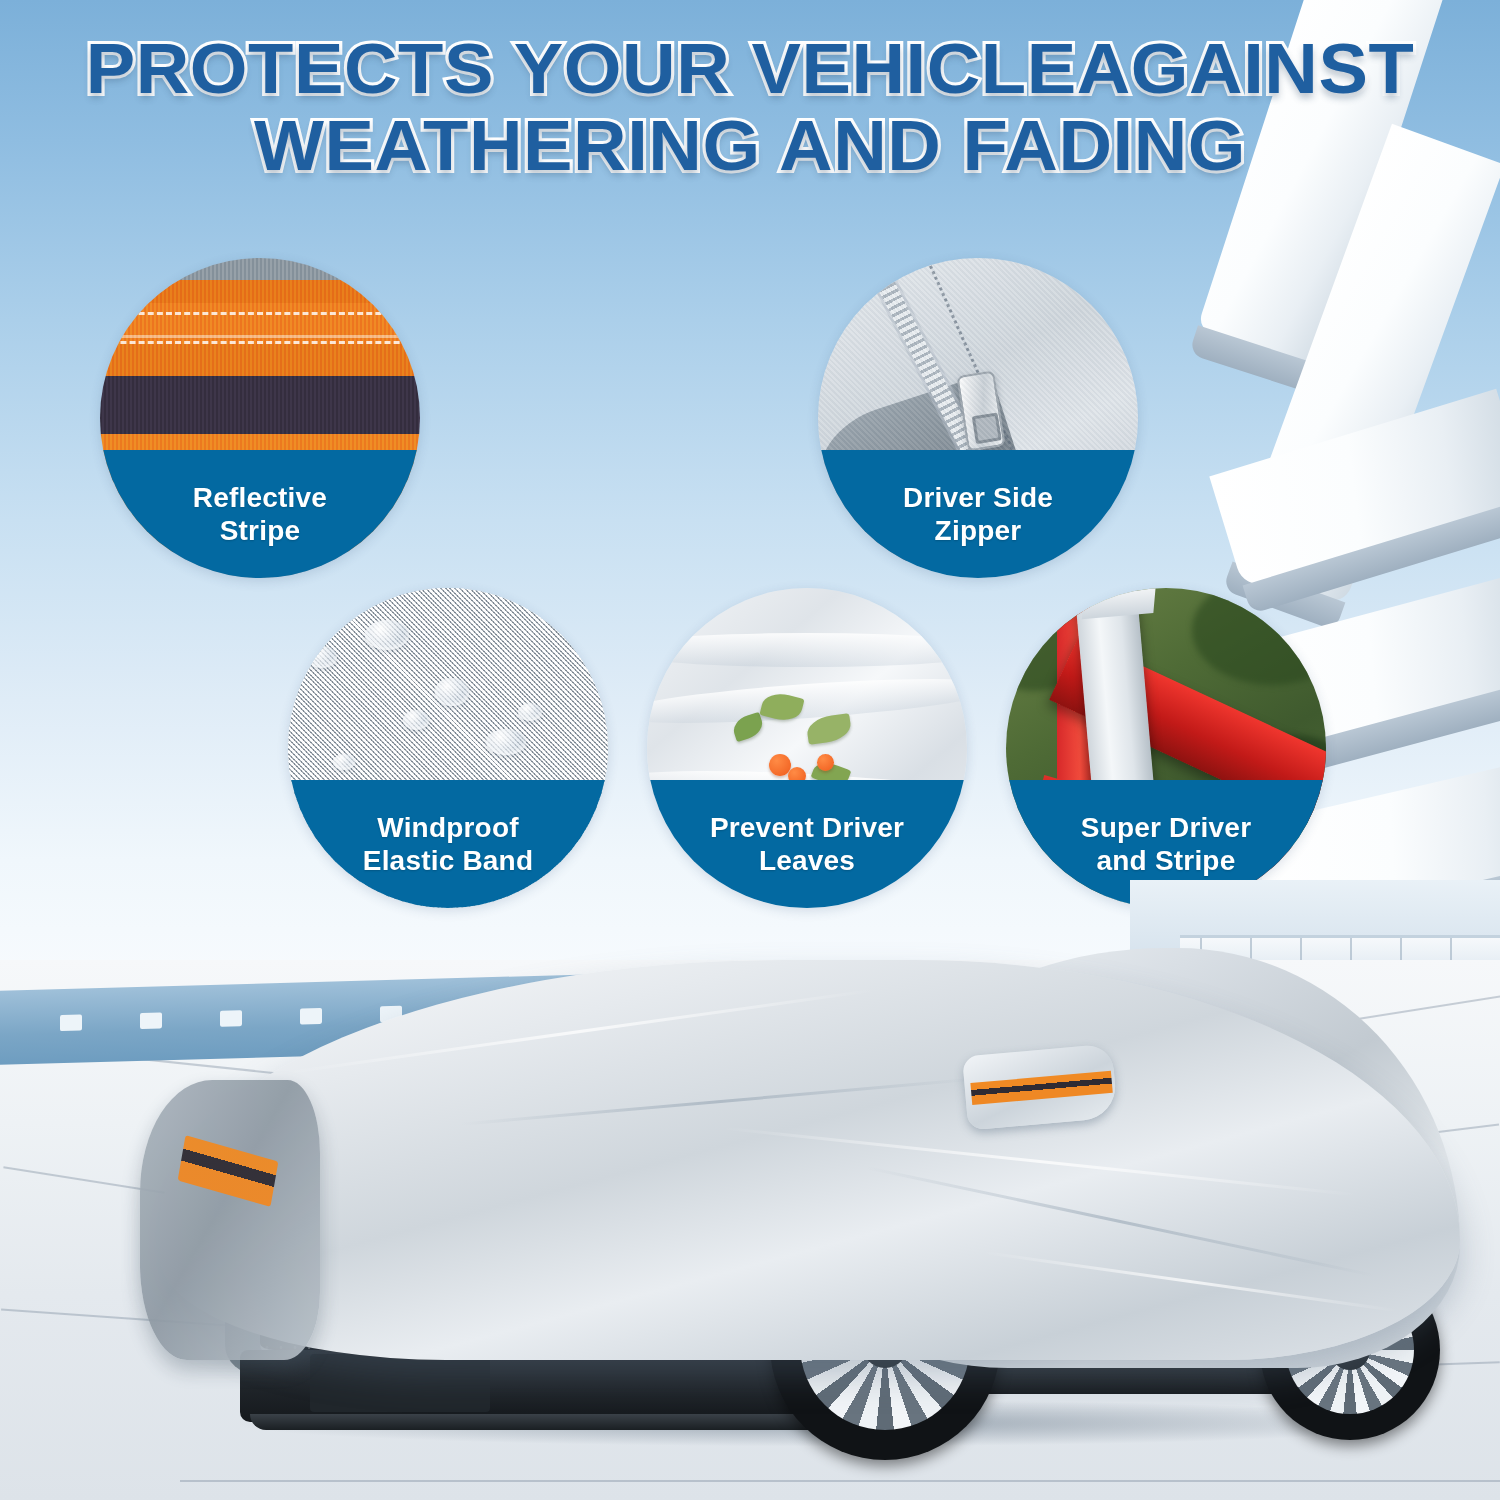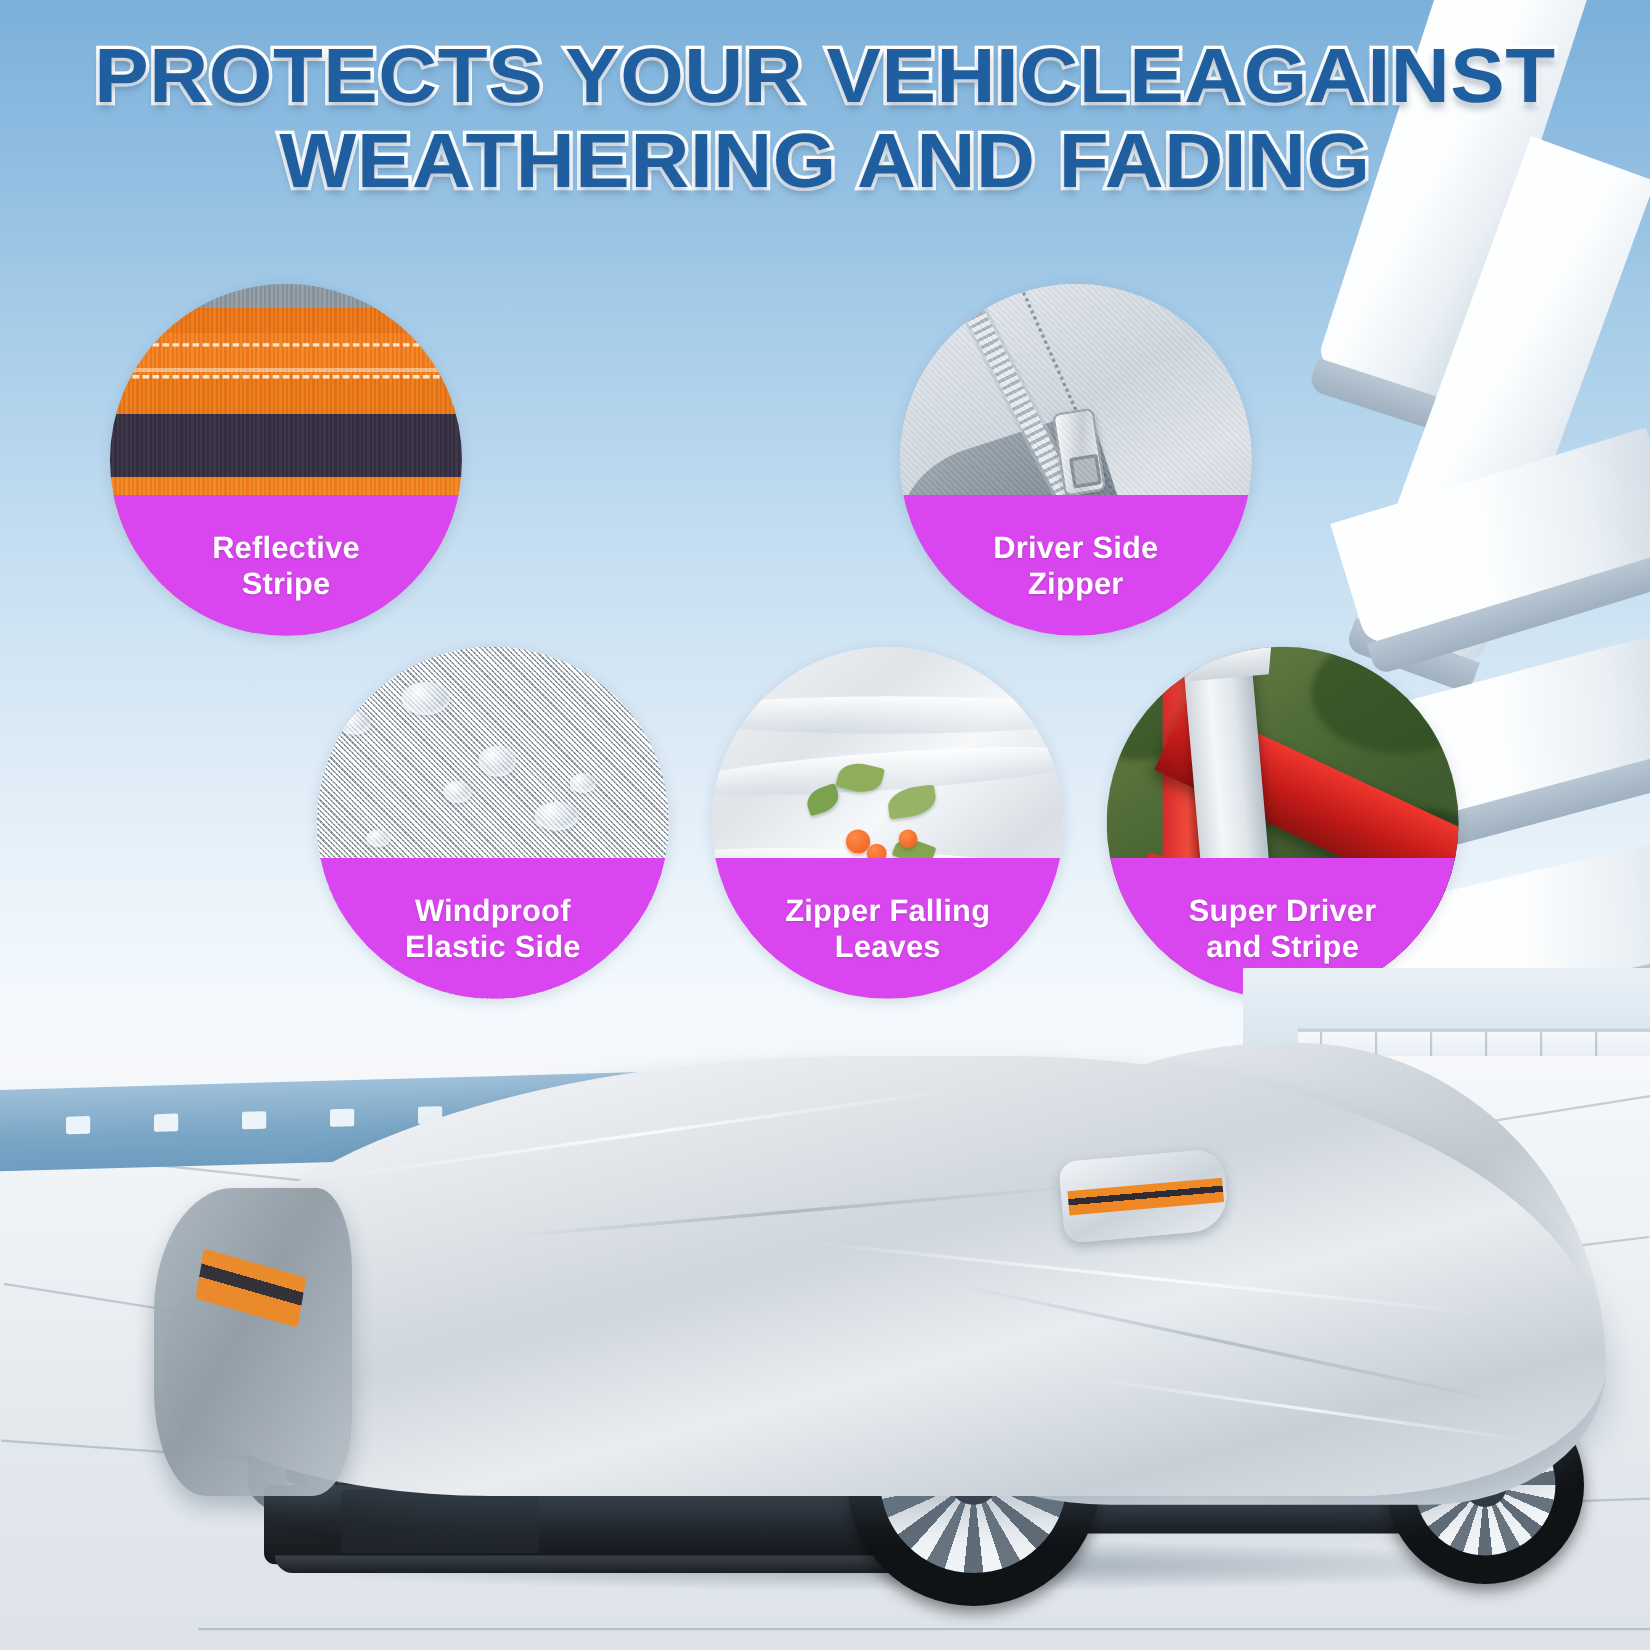--- a/index.html
+++ b/index.html
@@ -41,21 +41,21 @@
 
   
   .features{position:absolute;left:0;top:0;width:1500px;height:950px;}
   .circle{
     position:absolute;width:320px;height:320px;border-radius:50%;
     overflow:hidden;box-shadow:0 3px 12px rgba(40,70,110,.16);
   }
   .cimg{position:absolute;inset:0;}
   .banner{
     position:absolute;left:0;right:0;bottom:0;height:128px;
-    background:#d946ef;
+    background:#0369a1;
     display:flex;align-items:center;justify-content:center;text-align:center;
     color:#fff;font-size:28px;font-weight:bold;line-height:1.18;
     letter-spacing:.2px;padding:0 18px;box-sizing:border-box;
     text-shadow:0 1px 2px rgba(0,0,0,.18);
   }
 
   
   .fab-reflect{
     background:
       linear-gradient(180deg,transparent 0 24%, rgba(255,255,255,.45) 24% 25%, transparent 25% 100%),
@@ -344,41 +344,41 @@
         <div class="drop" style="left:6%;top:18%;width:30px;height:22px"></div>
         <div class="drop" style="left:46%;top:28%;width:34px;height:28px"></div>
         <div class="drop" style="left:36%;top:38%;width:26px;height:20px"></div>
         <div class="drop" style="left:62%;top:44%;width:40px;height:26px"></div>
         <div class="drop" style="left:72%;top:36%;width:24px;height:18px"></div>
         <div class="drop" style="left:44%;top:62%;width:34px;height:26px"></div>
         <div class="drop" style="left:14%;top:52%;width:22px;height:16px"></div>
         <div class="drop" style="left:68%;top:60%;width:26px;height:18px"></div>
       </div>
       <div class="banner">
-        <span><span>Windproof</span><br><span>Elastic Side</span></span>
+        <span><span>Windproof</span><br><span>Elastic Band</span></span>
       </div>
     </div>
 
     <div class="circle" style="left:647px;top:588px;">
       <div class="cimg fab-leaf">
         <div class="ripple" style="top:14%"></div>
         <div class="ripple" style="top:30%;transform:rotate(-4deg)"></div>
         <div class="ripple" style="top:58%;transform:rotate(3deg)"></div>
         <div class="ripple" style="top:76%"></div>
         <div class="leaf" style="left:27%;top:40%;width:30px;height:22px;transform:rotate(-18deg)"></div>
         <div class="leaf" style="left:36%;top:33%;width:40px;height:26px;background:#8fae5c;transform:rotate(14deg)"></div>
         <div class="leaf" style="left:50%;top:40%;width:44px;height:26px;background:#97b367;transform:rotate(-8deg)"></div>
         <div class="leaf" style="left:52%;top:55%;width:36px;height:20px;background:#82a551;transform:rotate(20deg)"></div>
         <div class="berry" style="left:38%;top:52%;width:22px;height:22px"></div>
         <div class="berry" style="left:44%;top:56%;width:18px;height:18px"></div>
         <div class="berry" style="left:53%;top:52%;width:17px;height:17px"></div>
         <div class="berry" style="left:47%;top:72%;width:14px;height:14px"></div>
       </div>
       <div class="banner">
-        <span><span>Zipper Falling</span><br><span>Leaves</span></span>
+        <span><span>Prevent Driver</span><br><span>Leaves</span></span>
       </div>
     </div>
 
     <div class="circle" style="left:1006px;top:588px;">
       <div class="cimg fab-dur">
         <div class="foliage" style="left:-10%;top:4%;width:120px;height:90px"></div>
         <div class="foliage" style="left:58%;top:-4%;width:160px;height:110px"></div>
         <div class="foliage" style="left:70%;top:46%;width:130px;height:100px;background:rgba(30,55,25,.6)"></div>
         <div class="red-post"></div>
         <div class="red-beam"></div>

